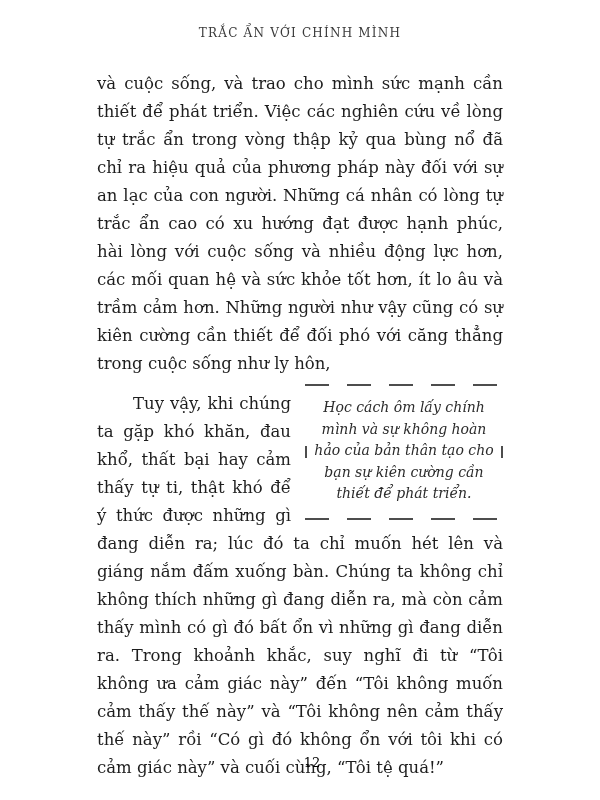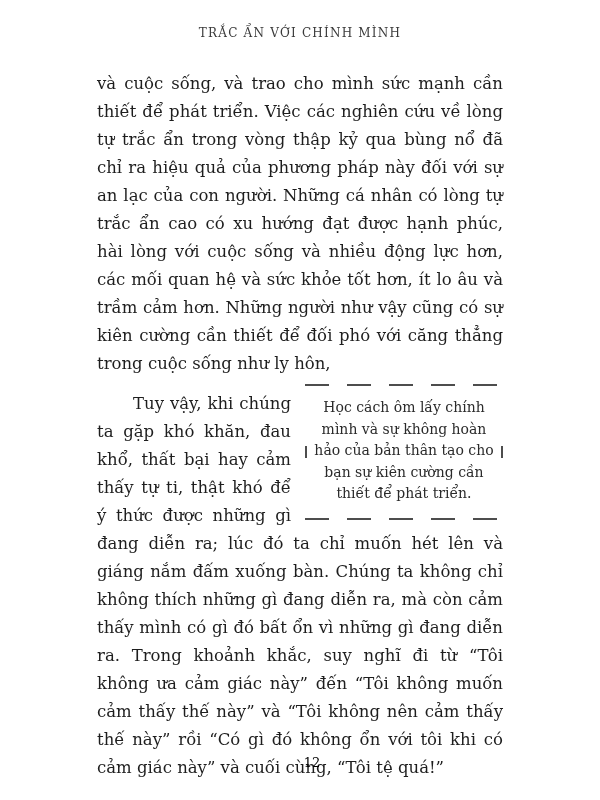--- a/index.html
+++ b/index.html
@@ -52,20 +52,21 @@
   .tick {
     position:absolute;
     width:2px; height:12px;
     background:#4d4d4d;
     top:50%; margin-top:-6px;
   }
   .tick.left { left:0; }
   .tick.right { right:0; }
   .quote-text {
     display:block;
+    font-style:italic;
     text-align:center;
     font-size:14px;
     line-height:21.5px;
     color:#2b2b2b;
     padding:1px 2px;
   }
   .page-number {
     position:absolute;
     bottom:30px; left:12px;
     width:100%;

